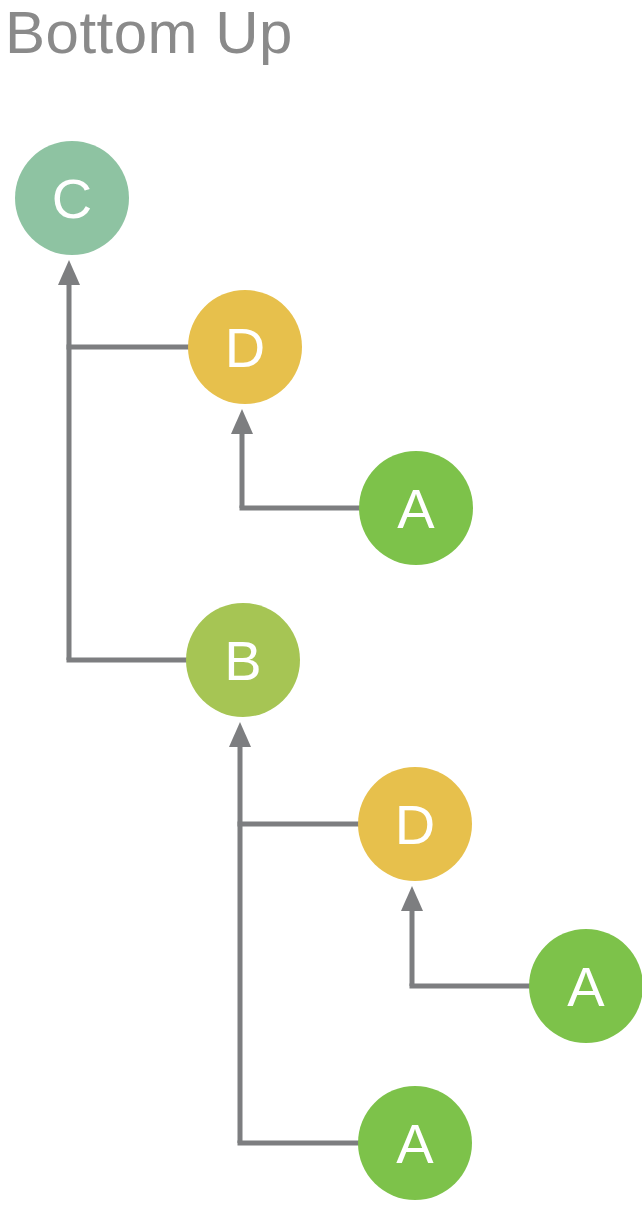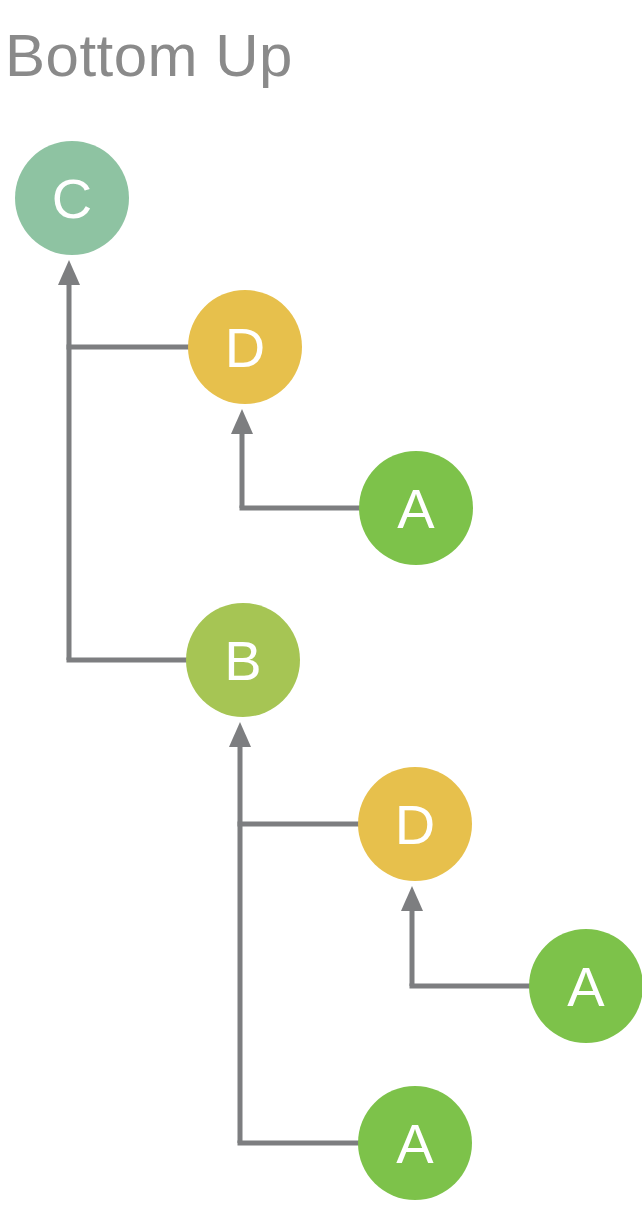--- a/index.html
+++ b/index.html
@@ -11,21 +11,21 @@
   .canvas {
     position: relative;
     width: 642px;
     height: 1206px;
     background: #ffffff;
     overflow: hidden;
   }
   .page-title {
     position: absolute;
     left: 5px;
-    top: 23px;
+    top: 0;
     margin: 0;
     font-size: 60px;
     font-weight: 300;
     letter-spacing: 0.5px;
     line-height: 1.1;
   }
   svg.diagram {
     position: absolute;
     left: 0;
     top: 0;

